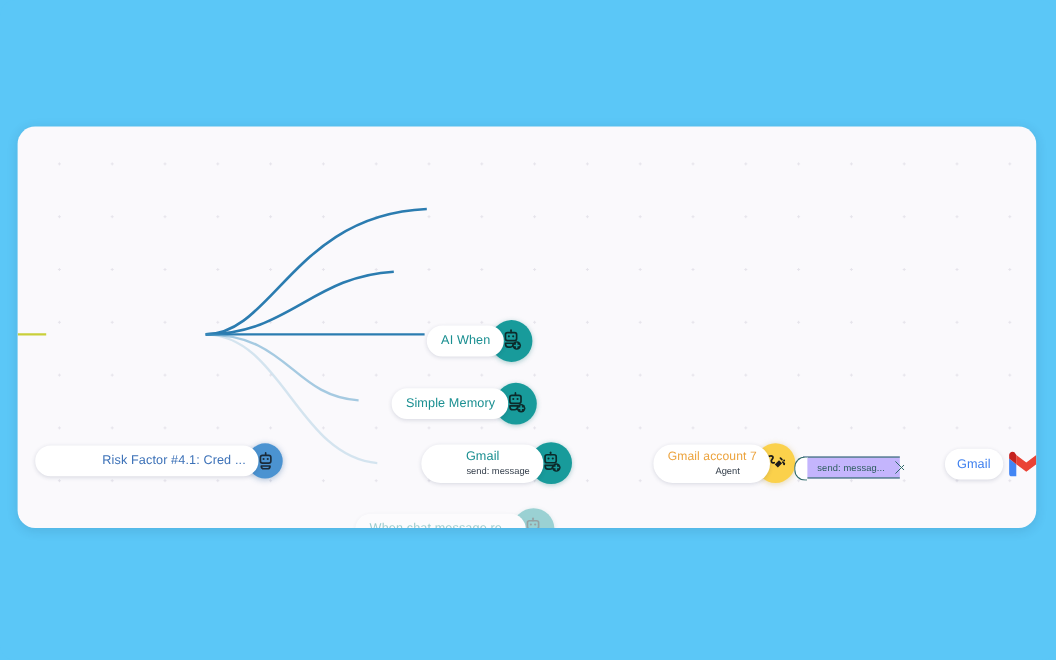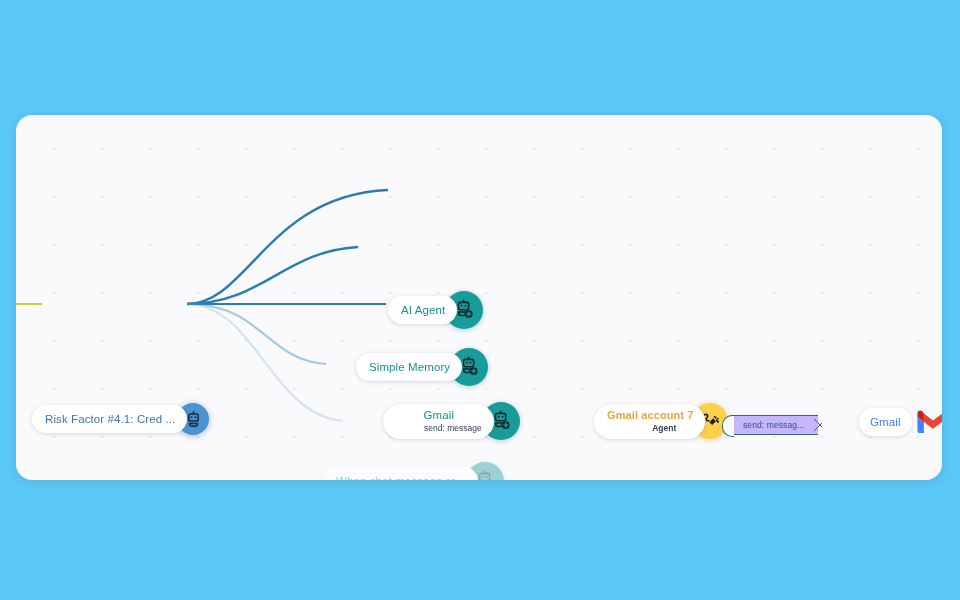--- a/index.html
+++ b/index.html
@@ -104,34 +104,34 @@
     flex: none;
   }
   .circ svg { display: block; }
 
   .circ.teal   { background: #189b9b; box-shadow: 0 1px 5px rgba(20,120,120,.35); }
   .circ.blue   { background: #4b93d1; box-shadow: 0 1px 6px rgba(35,90,150,.40); width:32px; height:32px; margin-left:-10px; }
   .circ.yellow { background: #fbd14b; box-shadow: 0 1px 6px rgba(190,150,20,.35); width:36px; height:36px; margin-left:-13px; }
 
   
   #node-risk-factor { left: 16px;  top: 288px; }
-  #node-risk-factor .pill .title { color: #3d72b8; }
+  #node-risk-factor .pill .title { color: #3d72b8; margin-left: 48px; }
 
   #node-ai-agent     { left: 372px; top: 176px; }
   #node-simple-memory{ left: 340px; top: 233px; }
   #node-gmail-op     { left: 367px; top: 287px; }
   #node-chat-trigger { left: 307px; top: 347px; opacity: .42; }
 
   #node-ai-agent .pill .title,
   #node-simple-memory .pill .title,
   #node-gmail-op .pill .title,
   #node-chat-trigger .pill .title,
   #node-openai-model .pill .title { color: #1a8f91; }
 
-  #node-gmail-account { left: 578px; top: 288px; font-weight: bold; }
+  #node-gmail-account { left: 578px; top: 288px; }
   #node-gmail-account .pill .title { color: #eca33d; font-size: 11px; }
 
   #node-gmail-out { left: 843px; top: 292px; }
   #node-gmail-out .pill { padding: 4px 11px; }
   #node-gmail-out .pill .title { color: #3f80ef; }
   #gmail-logo-wrap {
     width: 38px; height: 30px; margin-left: 2px;
     display: flex; align-items: center; justify-content: center;
     flex: none;
   }
@@ -232,21 +232,21 @@
             <circle cx="9.6" cy="9.2" r="1.25" fill="#1b2b3a" stroke="none"></circle>
             <circle cx="14.4" cy="9.2" r="1.25" fill="#1b2b3a" stroke="none"></circle>
             <path d="M12 2.2v2.6"></path>
             <path d="M7 17.2h10a0 0 0 0 1 0 0v.6a2.6 2.6 0 0 1-2.6 2.6H9.6A2.6 2.6 0 0 1 7 17.8z"></path>
           </svg>
         </div>
       </div>
 
       <div class="node" id="node-ai-agent">
         <div class="pill">
-          <span class="title">AI Agent</span>
+          <span class="title">AI When</span>
         </div>
         <div class="circ teal">
           <svg width="22" height="22" viewBox="0 0 26 26" fill="none" stroke="#0c2b2b" stroke-width="1.8" stroke-linecap="round" stroke-linejoin="round">
             <rect x="6.5" y="4" width="12" height="8.6" rx="2.2"></rect>
             <circle cx="10.2" cy="8" r="1.15" fill="#0c2b2b" stroke="none"></circle>
             <circle cx="14.8" cy="8" r="1.15" fill="#0c2b2b" stroke="none"></circle>
             <path d="M12.5 1.4v2.4"></path>
             <path d="M6.6 15.4h8.2v1.1a3 3 0 0 1-3 3H9.6a3 3 0 0 1-3-3z"></path>
             <circle cx="18.6" cy="17.8" r="4.6" fill="#0c2b2b" stroke="none"></circle>
             <path d="M18.6 15.5v4.6M16.3 17.8h4.6" stroke="#189b9b" stroke-width="1.7"></path>

